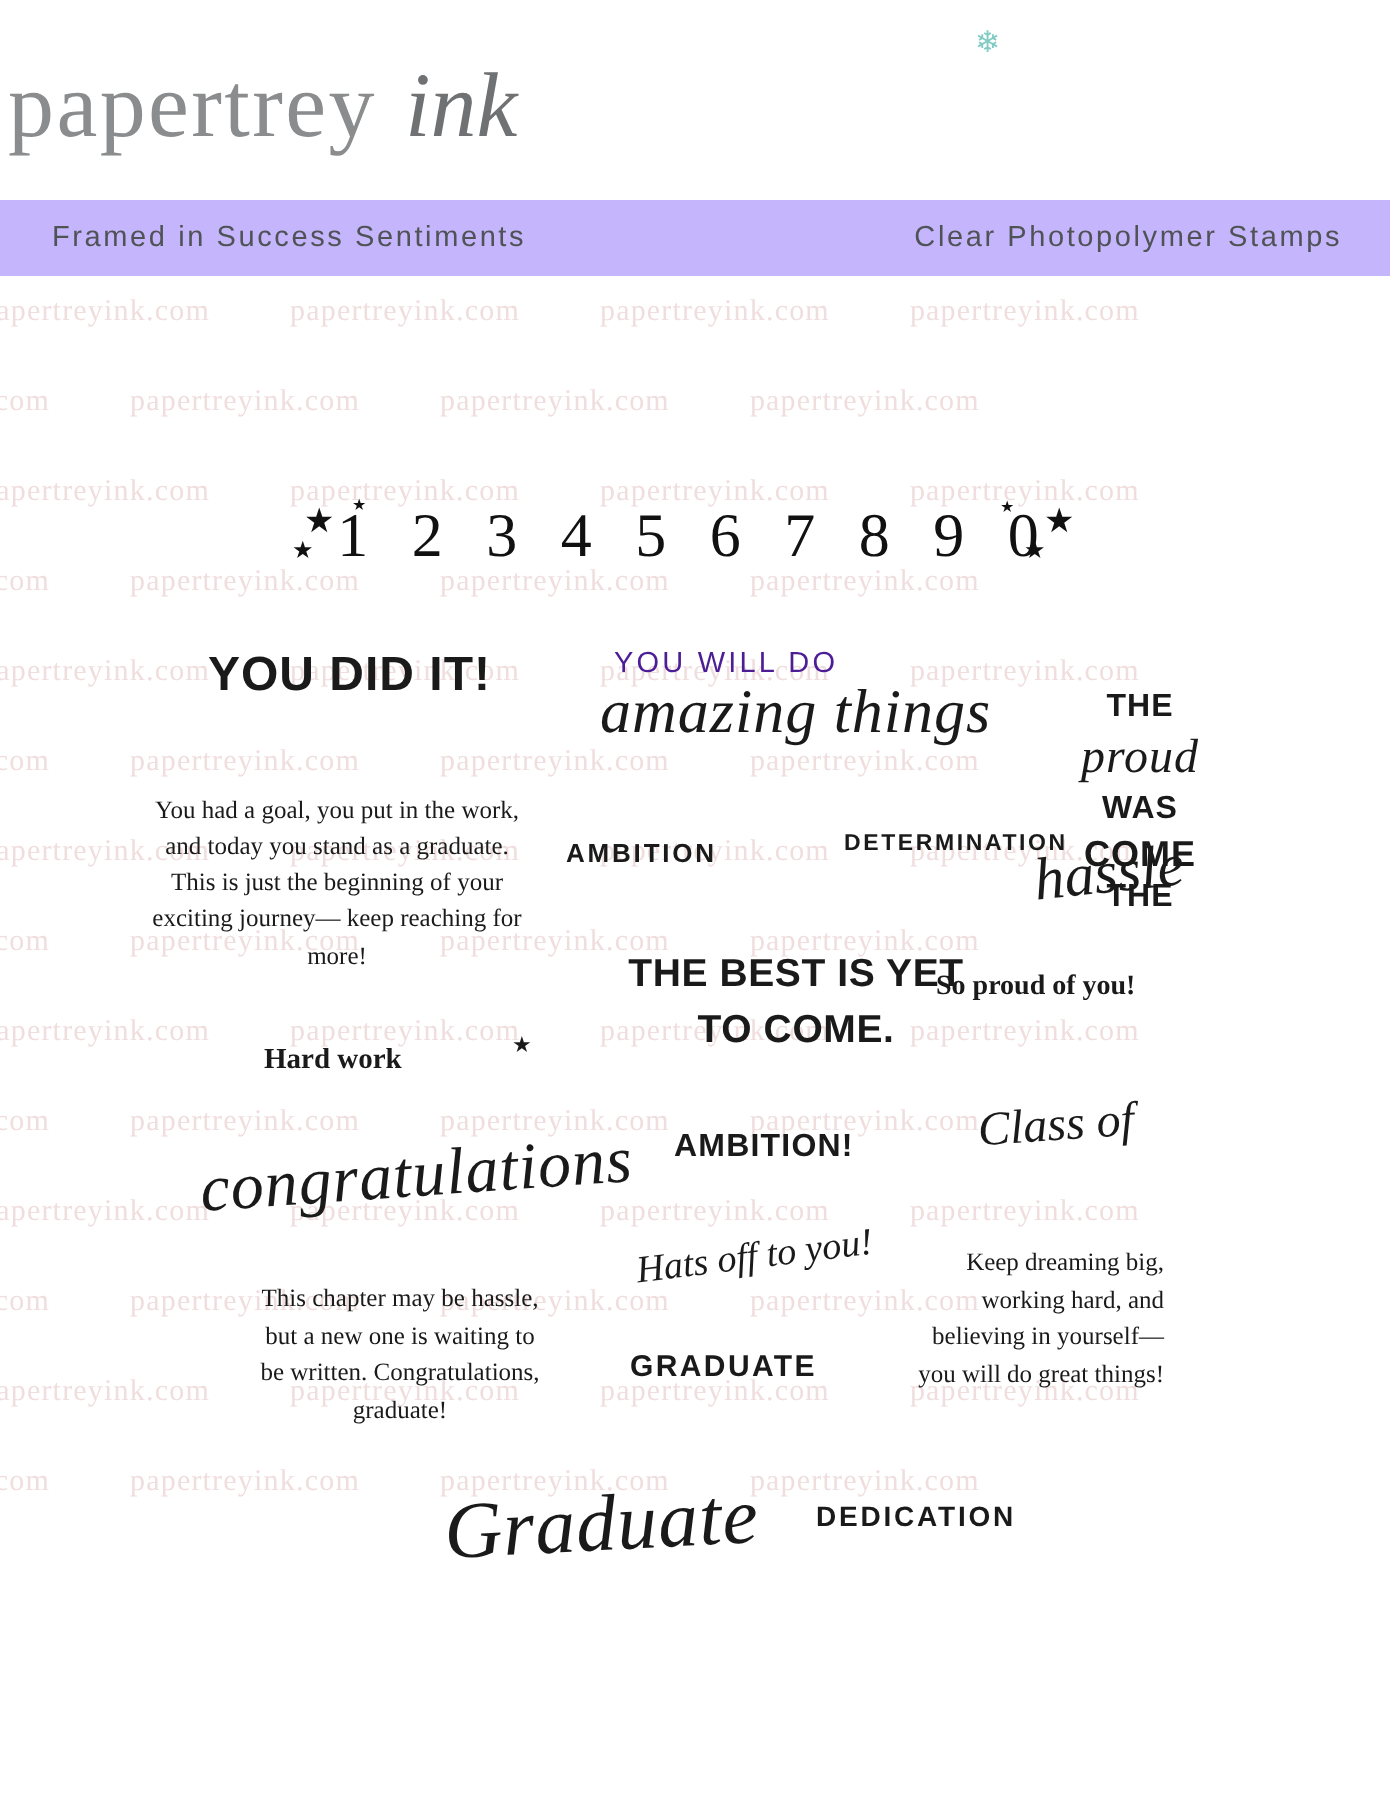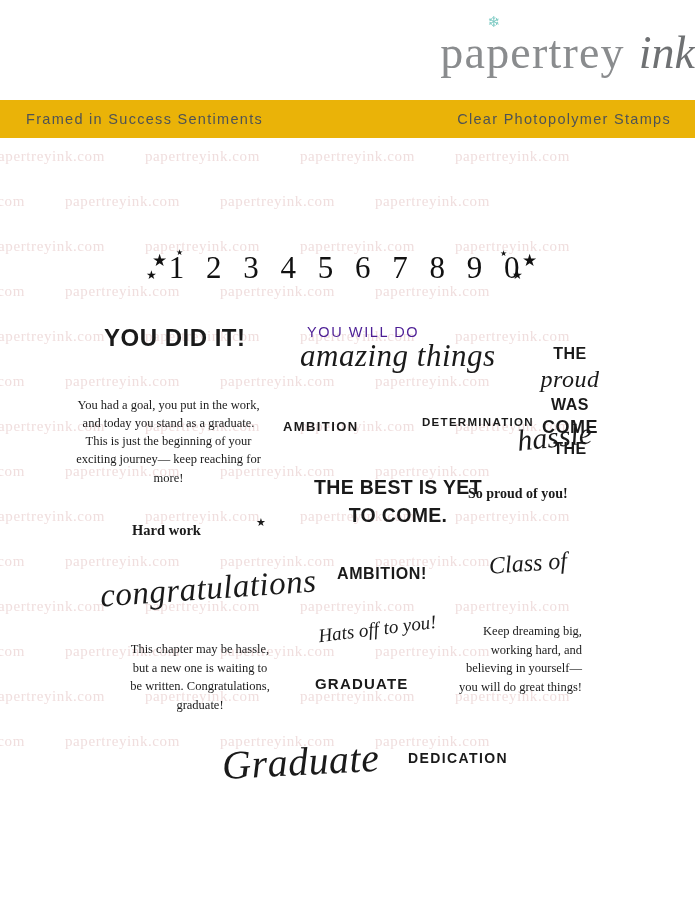--- a/index.html
+++ b/index.html
@@ -18,23 +18,23 @@
 
   
   #logo-area {
     position: absolute;
     top: 0; left: 0;
     width: 695px;
     height: 100px;
   }
   #logo {
     position: absolute;
-    left: 14px; right: 0;
+    left: 4px; right: 0;
     top: 26px;
-    text-align: right;
+    text-align: left;
     white-space: nowrap;
   }
   #logo-papertrey {
     font-family: "Liberation Serif", serif;
     font-size: 46px;
     letter-spacing: 1.2px;
     color: #8a8c8e;
     font-weight: 400;
   }
   #logo-ink {
@@ -54,21 +54,21 @@
     font-size: 15px;
     line-height: 1;
   }
 
   
   #band {
     position: absolute;
     top: 100px; left: 0;
     width: 695px;
     height: 38px;
-    background: #eab308;
+    background: #c4b5fd;
   }
   #band .band-text {
     position: absolute;
     top: 11px;
     font-family: "Liberation Sans", sans-serif;
     font-size: 14.5px;
     letter-spacing: 1.3px;
     color: #4f5355;
     white-space: nowrap;
   }

